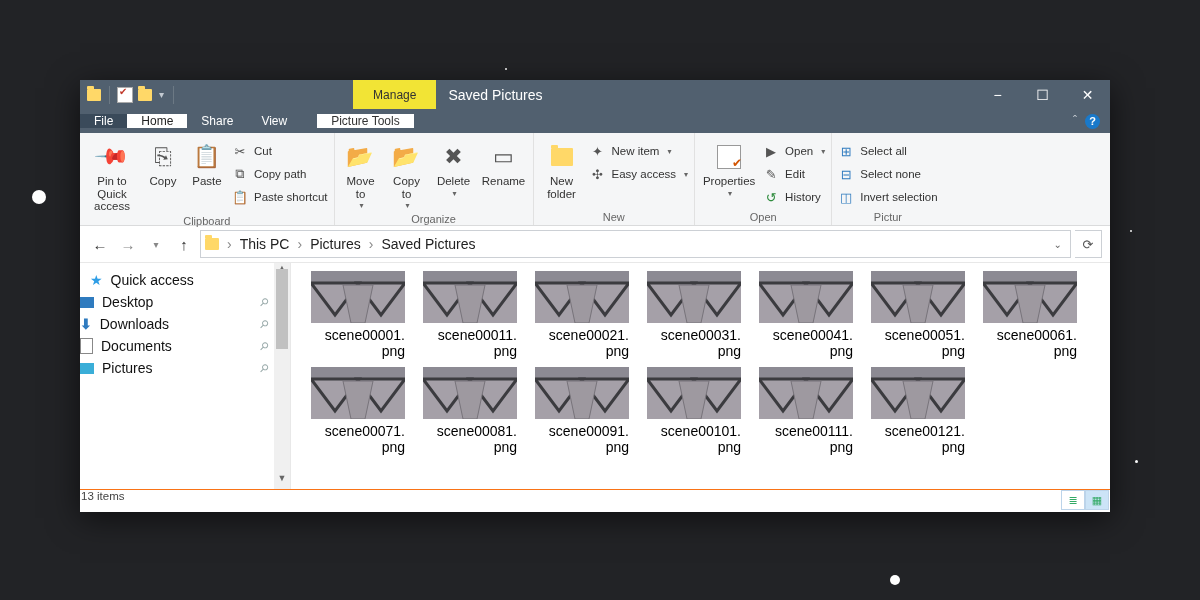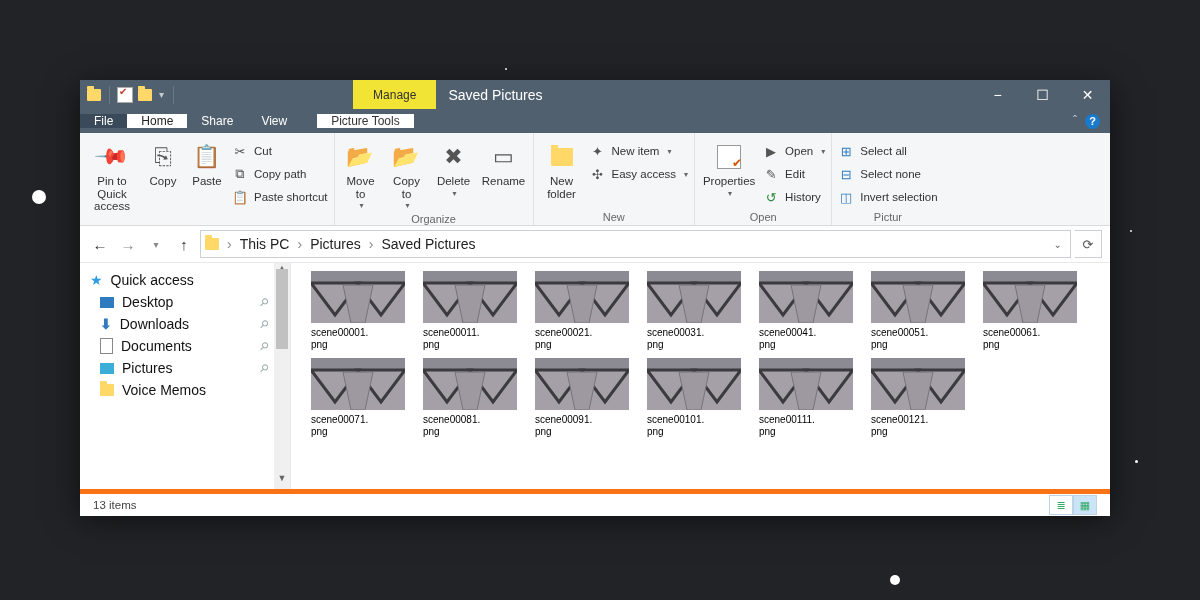--- a/index.html
+++ b/index.html
@@ -45,34 +45,34 @@
   .addr .folder-ico{margin-right:4px}
   .crumb{padding:0 4px}
   .crumb-sep{color:#888;padding:0 2px}
   .addr-dd{margin-left:auto;color:#666;font-size:10px;padding:0 4px}
   .refresh{width:26px;height:26px;border:1px solid #ccd0d5;border-left:none;display:flex;align-items:center;justify-content:center;color:#555}
   .search{width:190px;height:26px;border:1px solid #ccd0d5;display:flex;align-items:center;padding:0 6px;color:#777;font-size:14px;gap:6px;margin-left:6px}
   .search span.ph{flex:1;white-space:nowrap;overflow:hidden;text-overflow:ellipsis}
   
   .body{display:flex;height:226px}
   .navpane{width:210px;border-right:1px solid #e8e8e8;overflow:hidden;position:relative;padding-top:6px}
-  .nav-item{display:flex;align-items:center;gap:8px;height:22px;padding-left:20px;font-size:14px;color:#111;white-space:nowrap}
+  .nav-item{display:flex;align-items:center;gap:8px;height:22px;font-size:14px;color:#111;white-space:nowrap}
   .nav-item .pin{margin-left:auto;margin-right:22px;color:#9aa;font-size:11px;transform:rotate(45deg)}
   .nav-item.head{padding-left:10px}
   .nav-item.head .star{color:#2f9ee6;font-size:14px}
   .scrollbar{position:absolute;right:0;top:0;width:16px;height:100%;background:#f0f0f0}
   .scrollbar .thumb{position:absolute;left:2px;right:2px;top:6px;height:80px;background:#c1c1c1}
   .scrollbar .arr{position:absolute;left:0;right:0;height:16px;text-align:center;font-size:9px;color:#666}
   .content{flex:1;padding:8px 4px 0 20px;overflow:hidden}
   .grid{display:flex;flex-wrap:wrap;gap:8px 18px;align-content:flex-start}
-  .item{width:94px;text-align:left;font-size:10px;line-height:1.15}
+  .item{width:94px;text-align:right;font-size:14px;line-height:1.15}
   .thumb-img{width:94px;height:52px;margin-bottom:4px;position:relative;overflow:hidden}
   .thumb-img svg{width:100%;height:100%;display:block}
   
-  .status{height:22px;border-top:5px solid #f97316;display:flex;align-items:center;padding:0 13px;font-size:11.5px;color:#444;background:#fff}
+  .status{height:22px;border-top:1px solid #f97316;display:flex;padding:0 1px;font-size:11.5px;color:#444;background:#fff}
   .view-switch{margin-left:auto;display:flex;gap:0}
   .vs{width:22px;height:18px;border:1px solid #bcd4ea;display:flex;align-items:center;justify-content:center;font-size:11px;color:#3a6}
   .vs.active{background:#cce4f7}
   
   .ic-pin{transform:rotate(45deg);color:#555}
   .ic-folder-new{position:relative}
   .ic-folder-new .folder-ico{width:22px;height:18px}
   .ic-props{width:22px;height:22px;border:1px solid #999;position:relative;background:#fff}
   .ic-props:after{content:"✔";color:#d35400;position:absolute;right:-2px;bottom:-2px;font-size:12px}
 </style>
@@ -150,20 +150,21 @@
           <div class="small-btn">
               <span class="ic">⧉</span>
               <span>Copy path</span>
             </div>
           <div class="small-btn">
               <span class="ic">📋</span>
               <span>Paste shortcut</span>
             </div>
         </div>
       </div>
+      <div class="group-label">Clipboard</div>
     </div>
 
     <div class="group">
       <div class="group-body">
         <div class="big-btn" style="width:40px">
           <div class="ic">📂</div>
           <span style="white-space:pre-line">Move
 to</span>
             <span class="dd">▾</span>
         </div>
@@ -299,24 +300,20 @@
           <div class="nav-item">
             <span style="width:11px;height:14px;border:1px solid #888;display:inline-block;background:#fff"></span>
             <span>Documents</span>
             <span class="pin">⚲</span>
           </div>
           <div class="nav-item">
             <span style="width:14px;height:11px;background:#3aaed8;display:inline-block"></span>
             <span>Pictures</span>
             <span class="pin">⚲</span>
           </div>
-          <div class="nav-item">
-            <span class="folder-ico"></span>
-            <span>Voice Memos</span>
-          </div>
         </div>
       <div class="scrollbar">
         <div class="arr" style="top:0">▲</div>
         <div class="thumb"></div>
         <div class="arr" style="bottom:0">▼</div>
       </div>
     </div>
 
     <div class="content">
       <div class="grid" id="file-grid">

